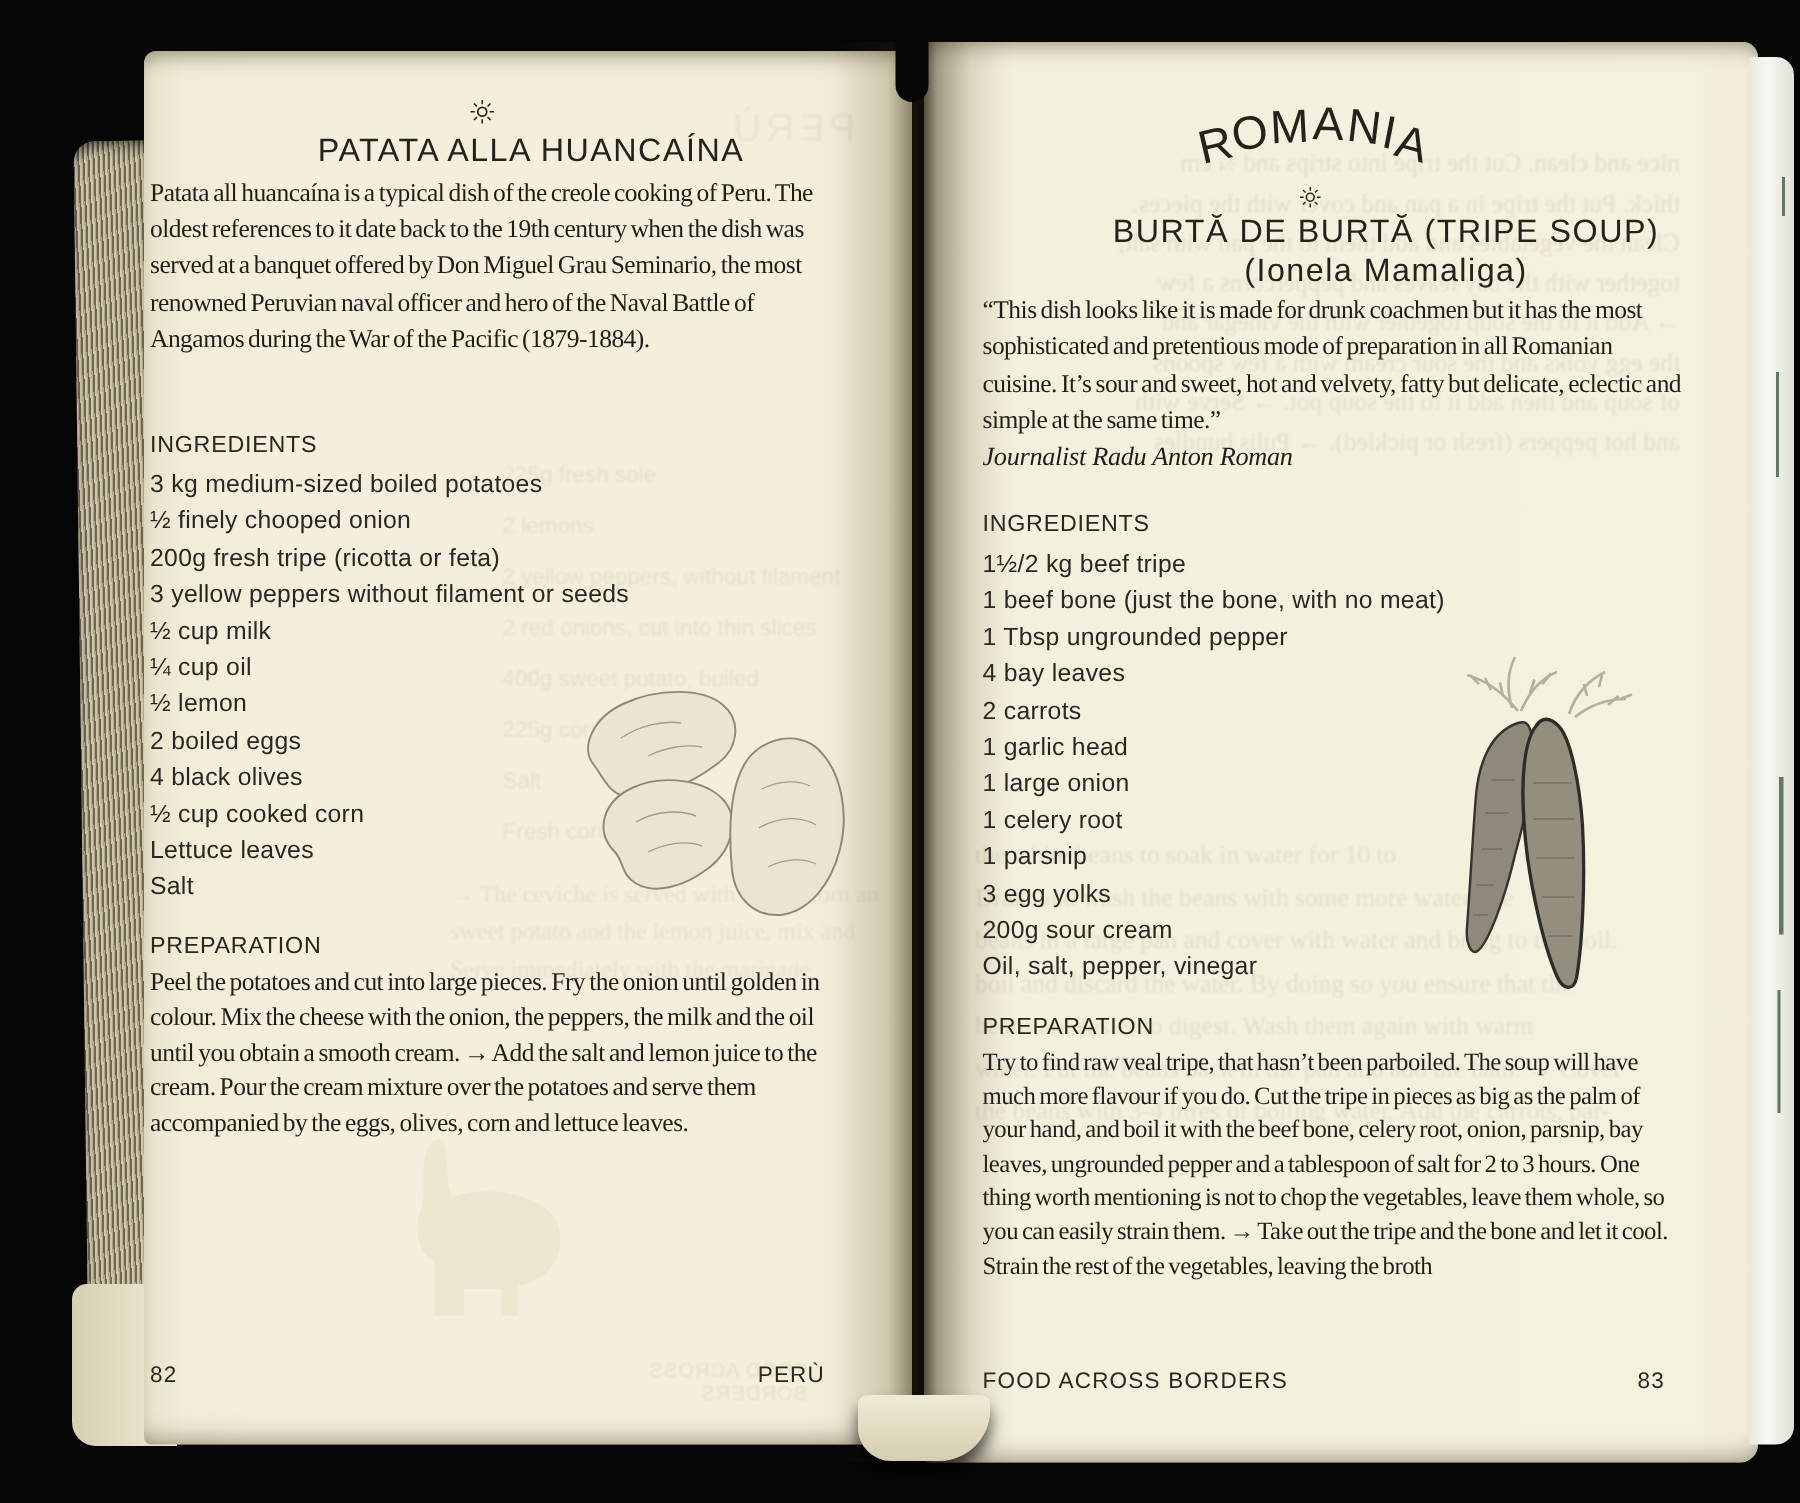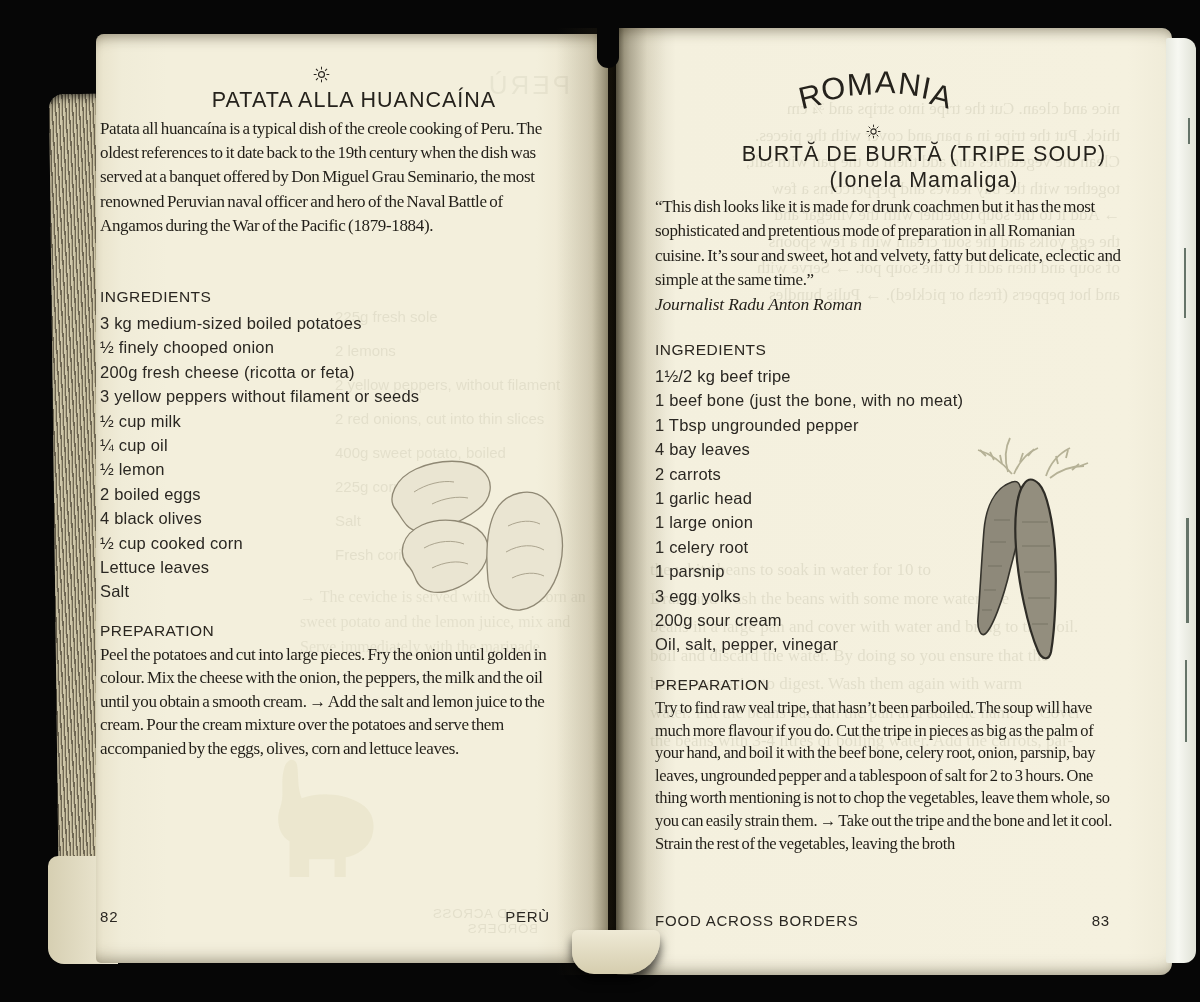--- a/index.html
+++ b/index.html
@@ -125,21 +125,21 @@
       <line x1="19.8" y1="4.2" x2="17" y2="7"></line>
         <line x1="7" y1="17" x2="4.2" y2="19.8"></line>
     </g>
   </svg>
   <div class="abs z2 recipe-title" style="left:96px;top:88px;width:456px;">PATATA ALLA HUANCAÍNA</div>
   <div class="abs z2 serif" style="left:100px;top:117px;width:462px;">Patata all huancaína is a typical dish of the creole cooking of Peru. The oldest references to it date back to the 19th century when the dish was served at a banquet offered by Don Miguel Grau Seminario, the most renowned Peruvian naval officer and hero of the Naval Battle of Angamos during the War of the Pacific (1879-1884).</div>
   <div class="abs z2 sans-label" style="left:100px;top:288px;">INGREDIENTS</div>
   <div class="abs z2 ing-list" style="left:100px;top:311px;width:462px;">
       <div class="li">3 kg medium-sized boiled potatoes</div>
       <div class="li">½ finely chooped onion</div>
-      <div class="li">200g fresh cheese (ricotta or feta)</div>
+      <div class="li">200g fresh tripe (ricotta or feta)</div>
       <div class="li">3 yellow peppers without filament or seeds</div>
       <div class="li">½ cup milk</div>
       <div class="li">¼ cup oil</div>
       <div class="li">½ lemon</div>
       <div class="li">2 boiled eggs</div>
       <div class="li">4 black olives</div>
       <div class="li">½ cup cooked corn</div>
       <div class="li">Lettuce leaves</div>
       <div class="li">Salt</div>
     </div>

